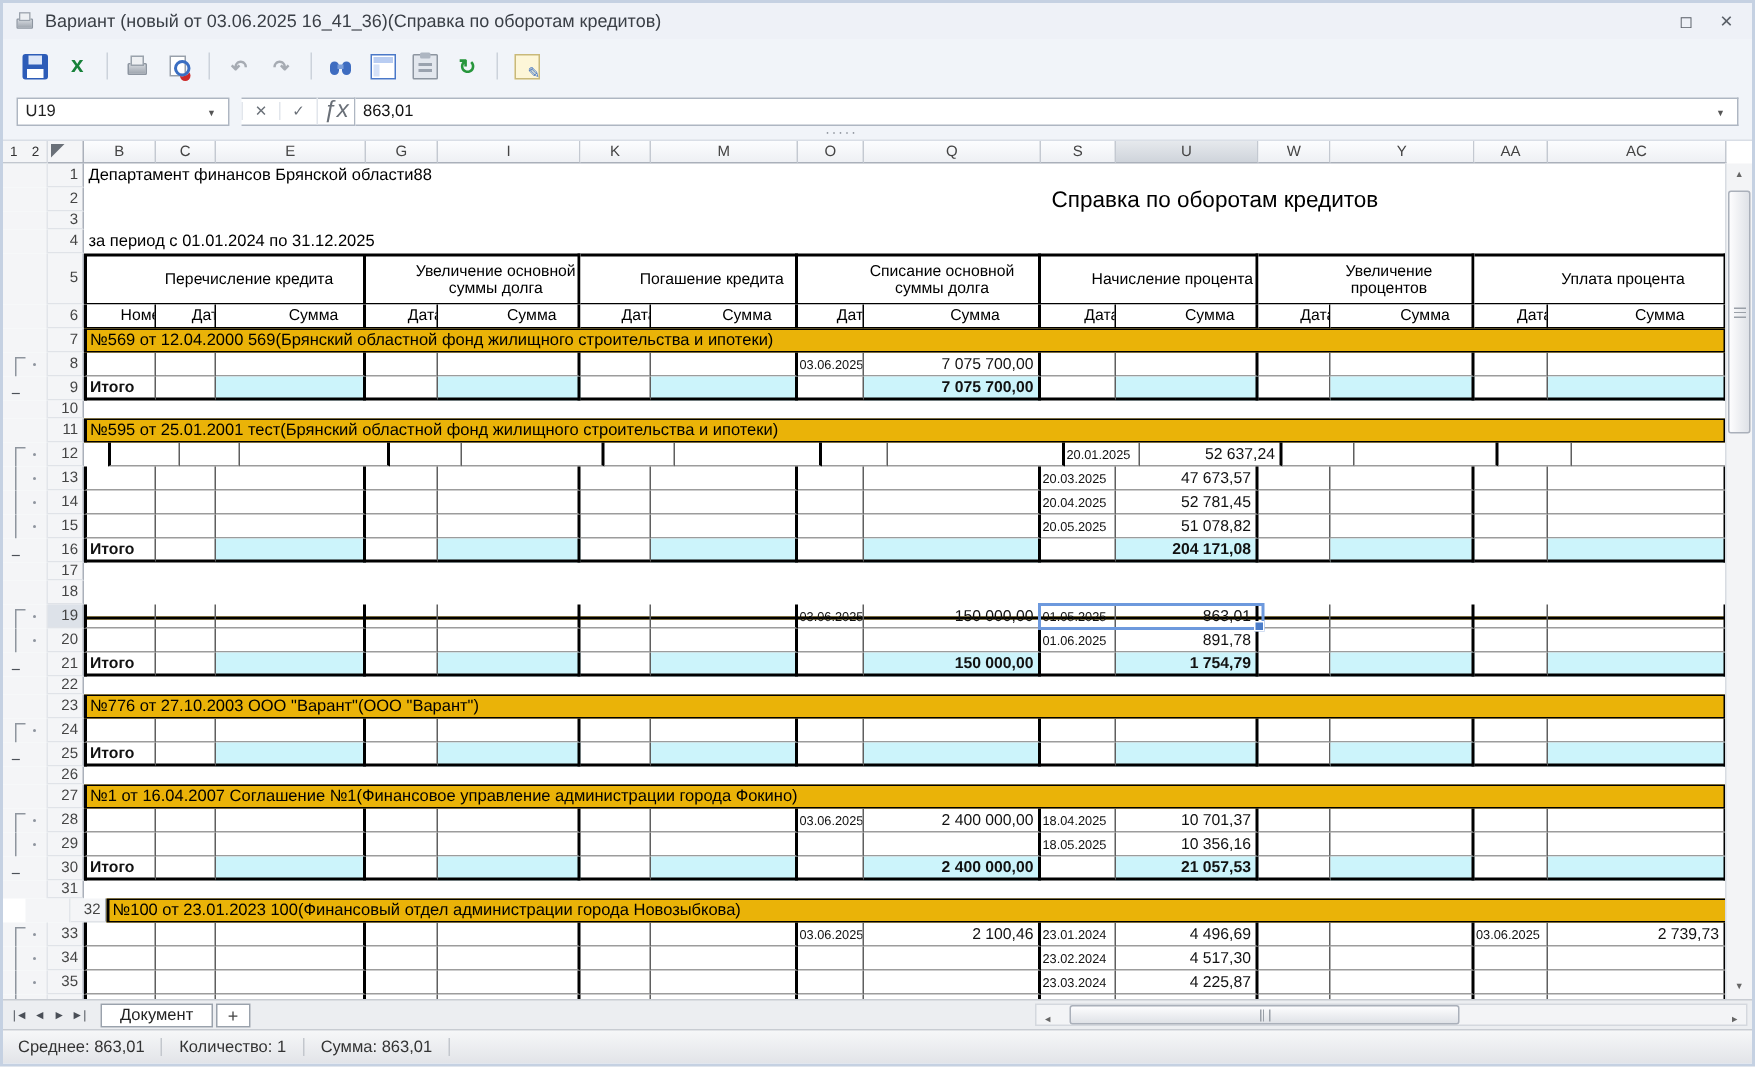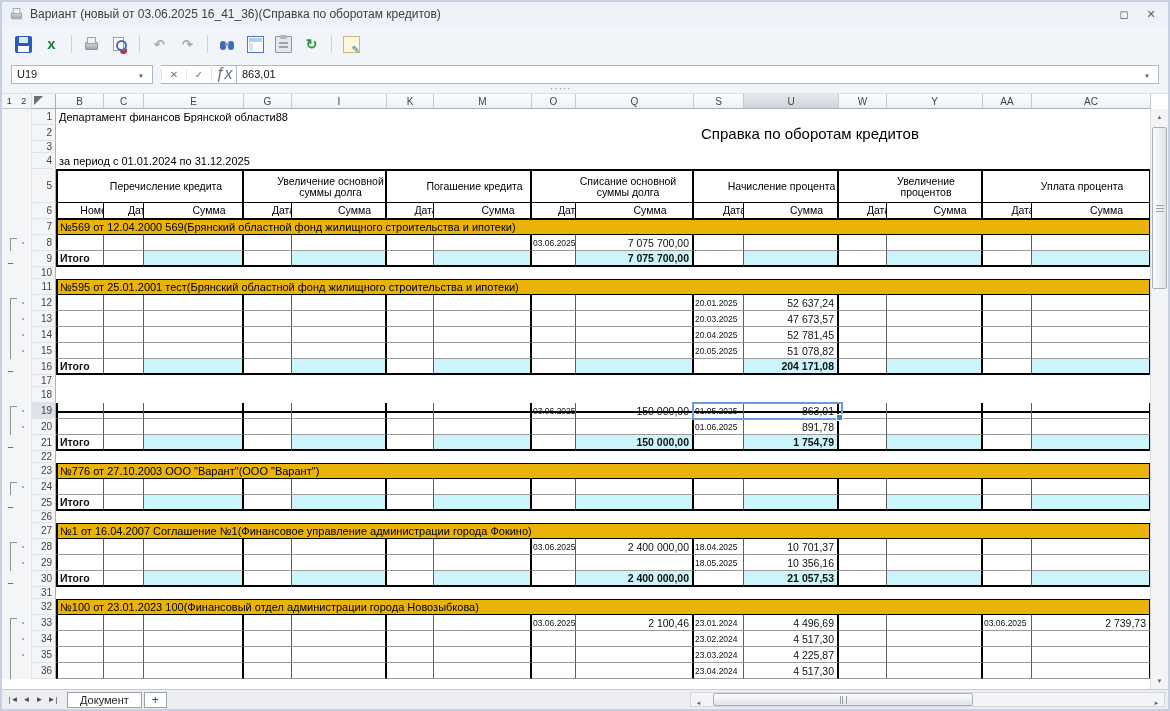--- a/index.html
+++ b/index.html
@@ -344,21 +344,21 @@
           <div class="rc" style="width: 1095px;">
             <div class="band">№595 от 25.01.2001 тест(Брянский областной фонд жилищного строительства и ипотеки)</div>
           </div>
         </div>
         <div class="srow" style="height: 16px;">
           <div class="gut">
             <div class="obr obr-start"></div>
             <div class="odot"></div>
           </div>
           <div class="rnum">12</div>
-          <div class="rc" style="width: 1095px;">
+          <div class="rc" style="width: 1095px; margin-left: 16px;">
             <div class="c txtc first" style="width: 48px;"></div>
             <div class="c date" style="width: 40px;"></div>
             <div class="c num ge" style="width: 100px;"></div>
             <div class="c date" style="width: 48px;"></div>
             <div class="c num ge" style="width: 95px;"></div>
             <div class="c date" style="width: 47px;"></div>
             <div class="c num ge" style="width: 98px;"></div>
             <div class="c date" style="width: 44px;"></div>
             <div class="c num ge" style="width: 118px;"></div>
             <div class="c date" style="width: 50px;">20.01.2025</div>
@@ -689,21 +689,21 @@
             <div class="c num ge trow cyan" style="width: 96px;"></div>
             <div class="c date trow" style="width: 49px;"></div>
             <div class="c num ge trow cyan" style="width: 119px;"></div>
           </div>
         </div>
         <div class="srow" style="height: 12px;">
           <div class="gut"></div>
           <div class="rnum">31</div>
           <div class="rc" style="width: 1095px;"></div>
         </div>
-        <div class="srow" style="height: 16px;">
+        <div class="srow" style="height: 16px; padding-left: 15px;">
           <div class="gut"></div>
           <div class="rnum">32</div>
           <div class="rc" style="width: 1095px;">
             <div class="band">№100 от 23.01.2023 100(Финансовый отдел администрации города Новозыбкова)</div>
           </div>
         </div>
         <div class="srow" style="height: 16px;">
           <div class="gut">
             <div class="obr obr-start"></div>
             <div class="odot"></div>
@@ -821,14 +821,19 @@
       <span class="harr"></span>
       <div class="htrack">
         <div class="hthumb">
             <span class="vgrip"></span>
           </div>
       </div>
       <span class="harr hright"></span>
     </div>
   </div>
 
+  <div class="statusbar">
+    <span class="sbi">Среднее: 863,01</span>
+    <span class="sbi">Количество: 1</span>
+    <span class="sbi">Сумма: 863,01</span>
+  </div>
 
 </div>
 
 </body></html>

